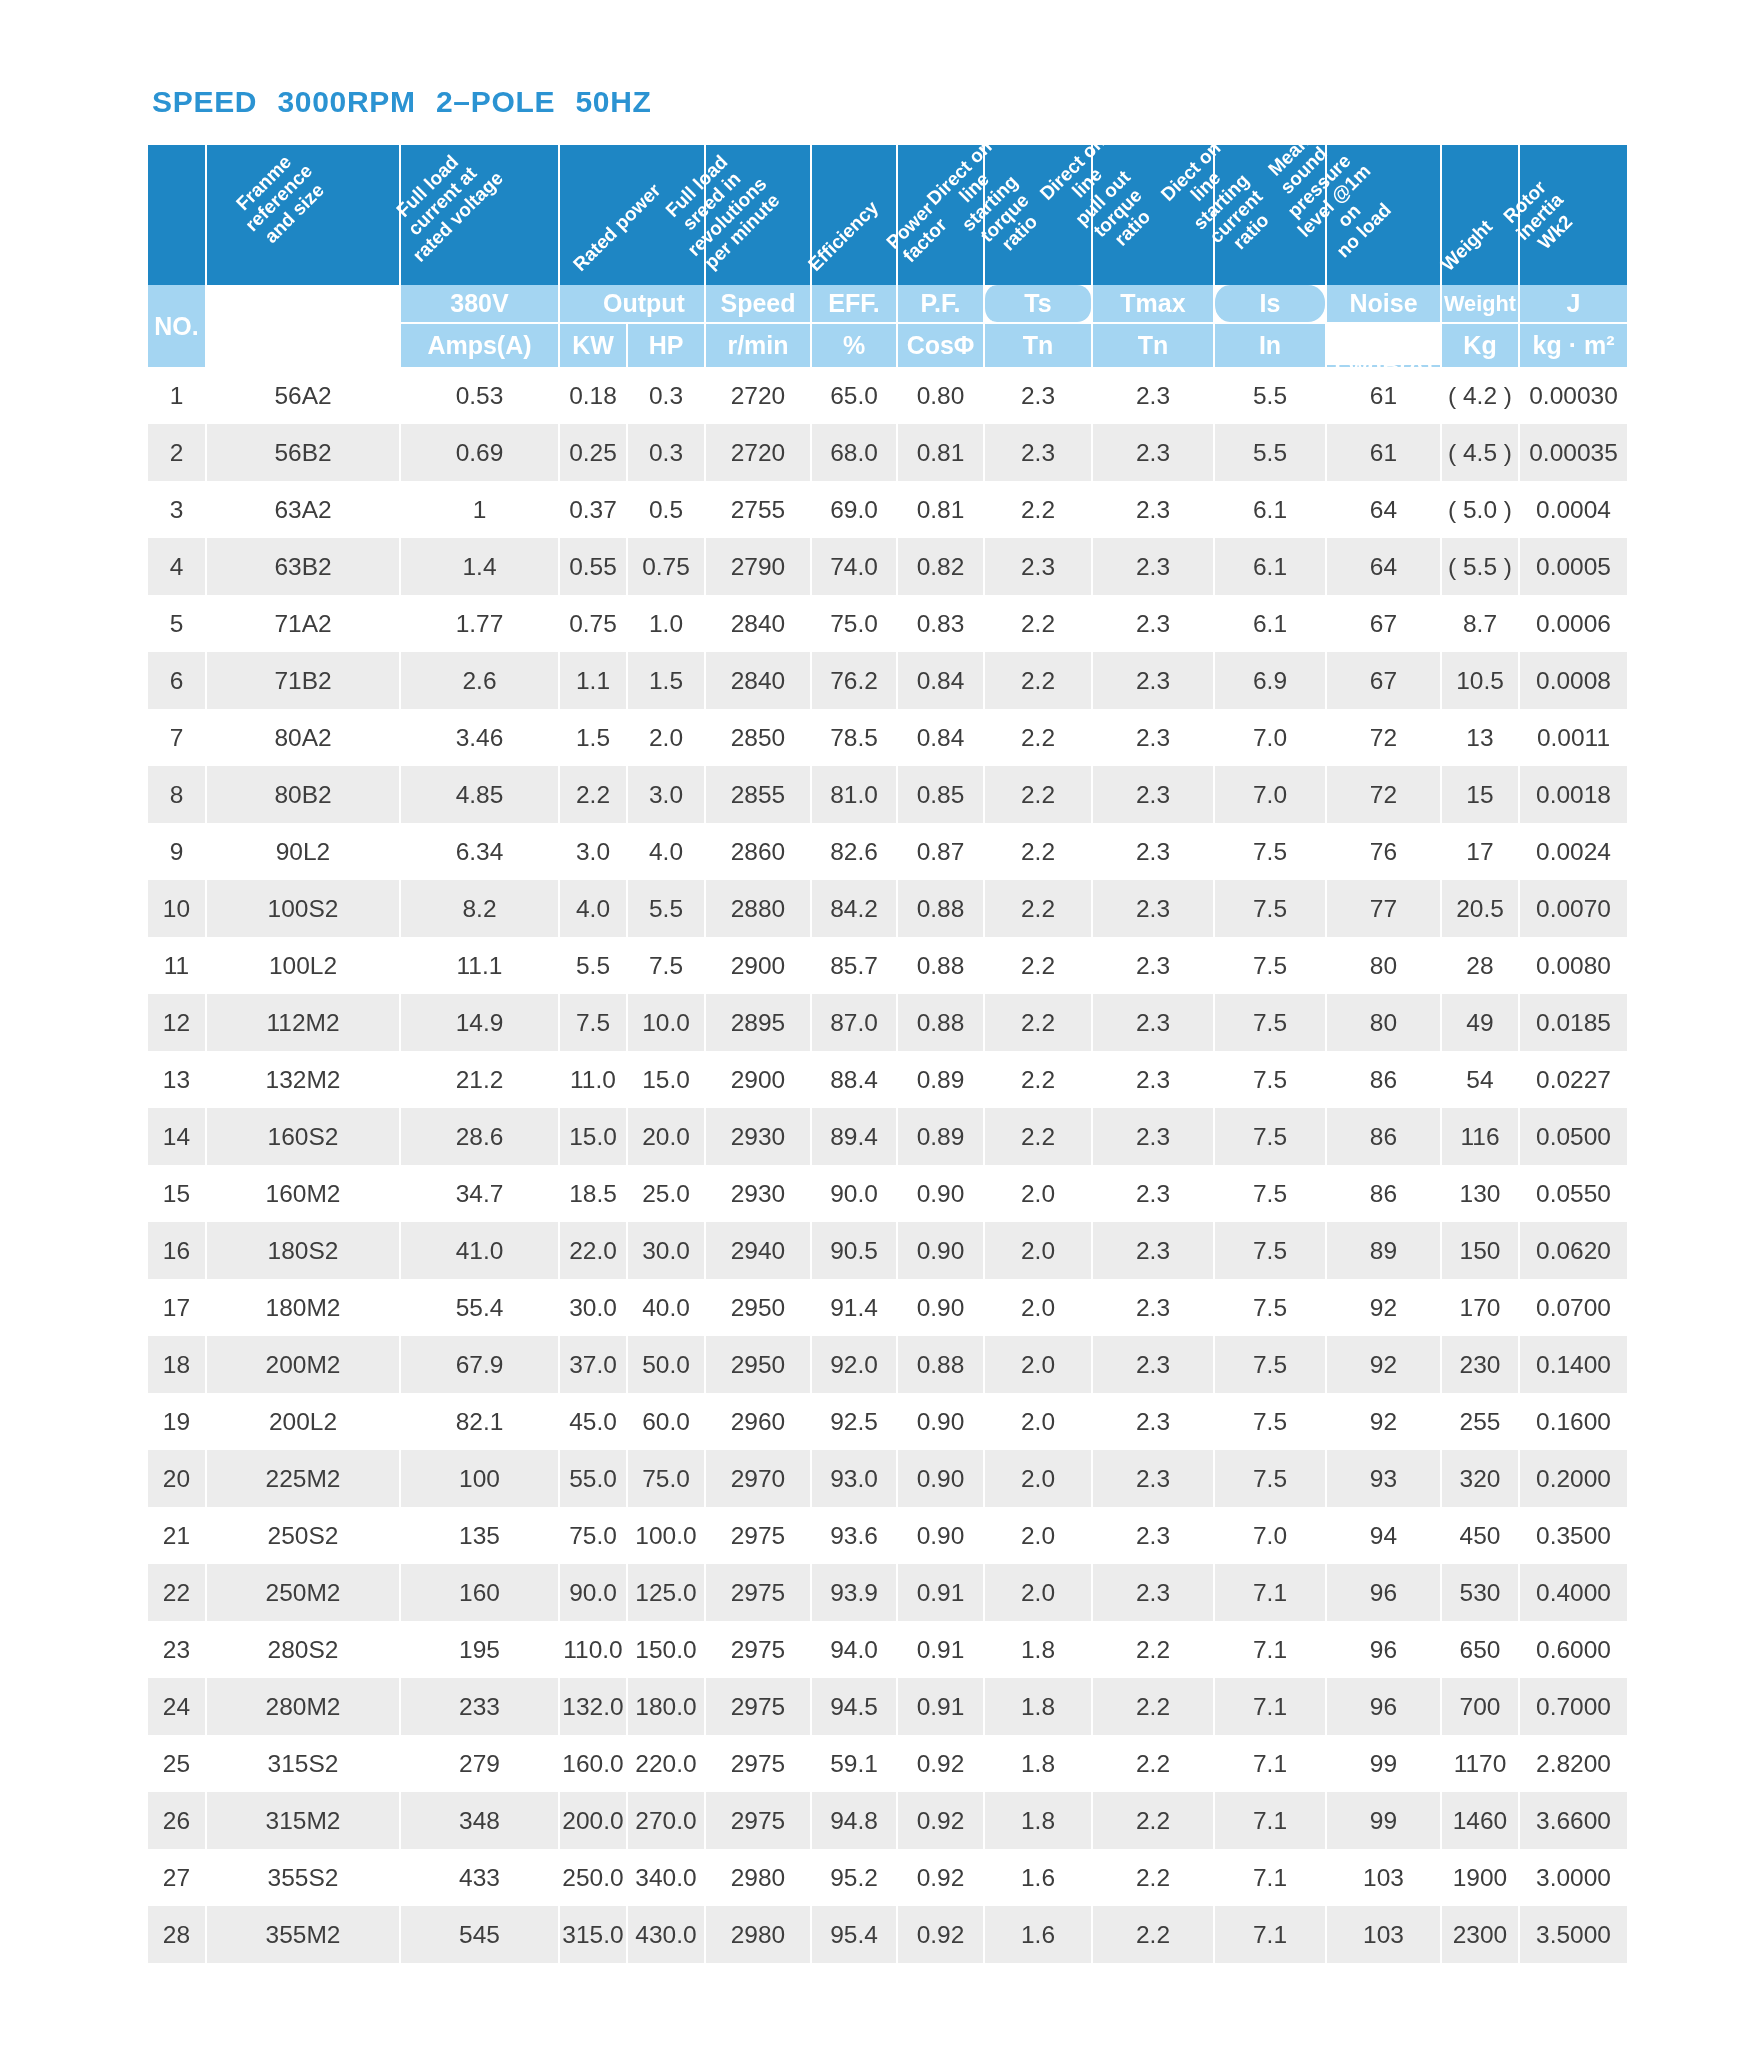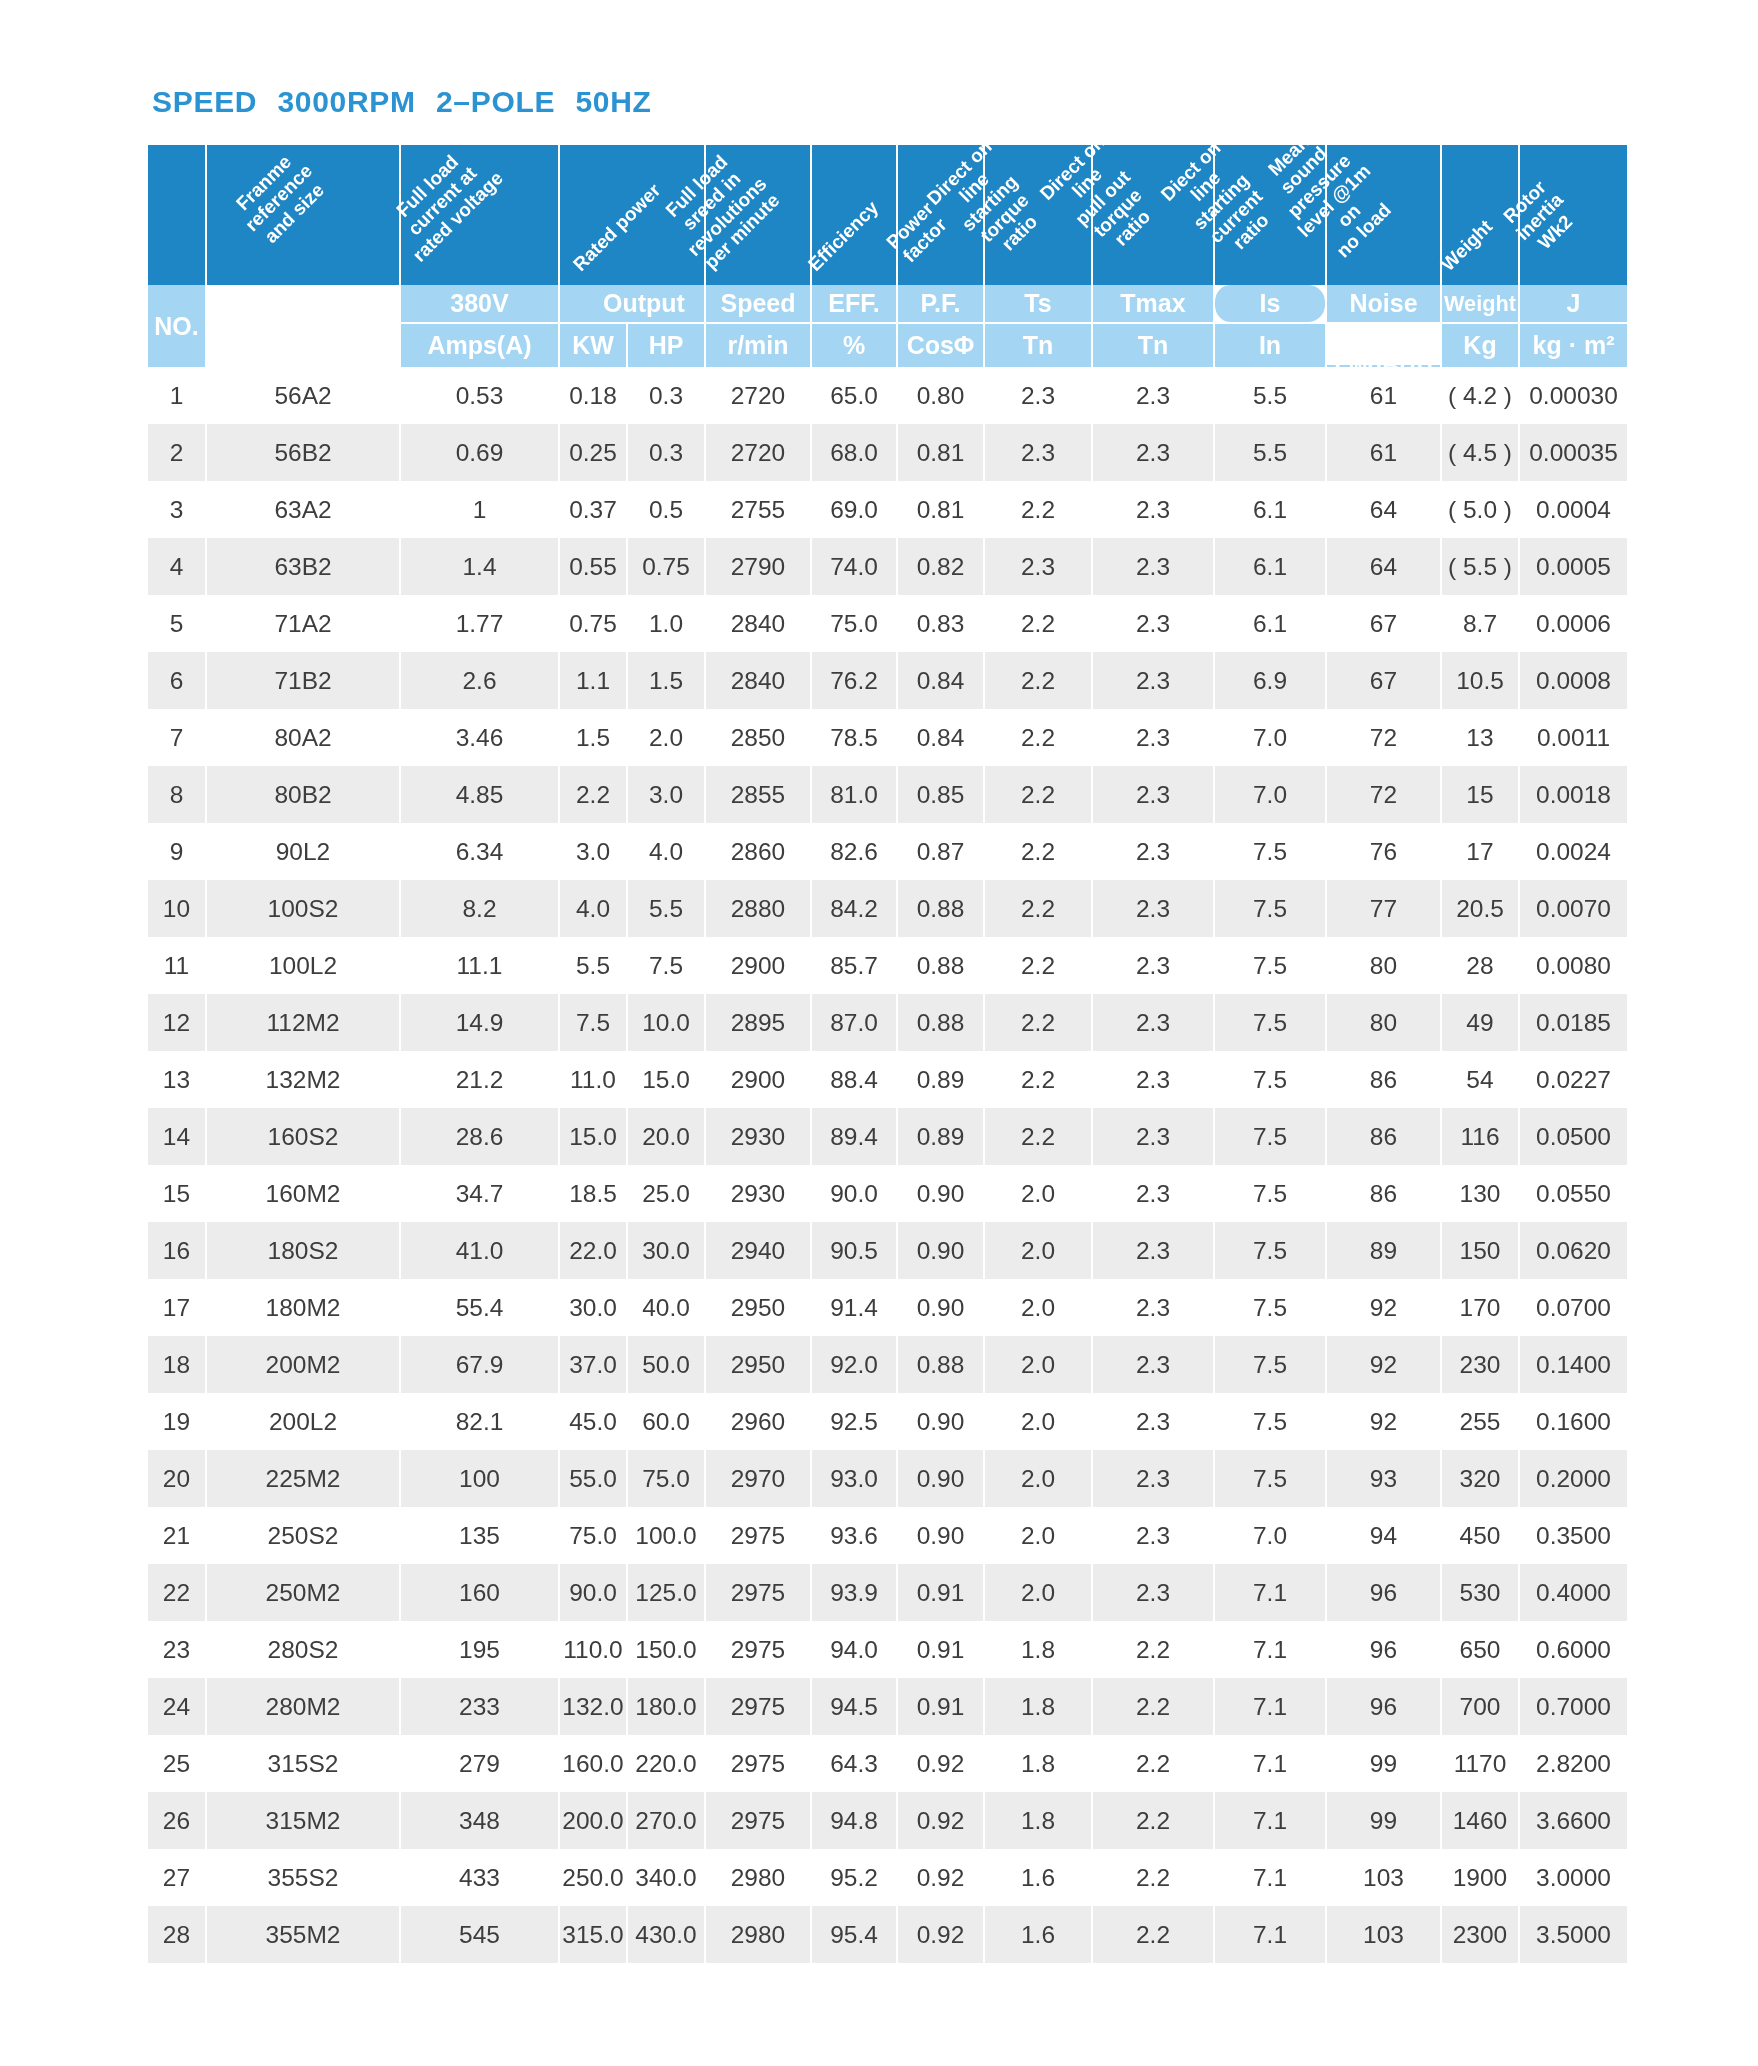--- a/index.html
+++ b/index.html
@@ -137,21 +137,21 @@
     </div>
 
     <div class="grid sub-band">
       <div class="sub-cell first rows-2" style="grid-column:1;">NO.</div>
 
       <div class="sub-cell" style="grid-column:3; grid-row:1;">380V</div>
       <div class="sub-cell col-output">Output</div>
       <div class="sub-cell" style="grid-column:6; grid-row:1;">Speed</div>
       <div class="sub-cell" style="grid-column:7; grid-row:1;">EFF.</div>
       <div class="sub-cell" style="grid-column:8; grid-row:1;">P.F.</div>
-      <div class="sub-cell" style="grid-column:9; grid-row:1;">Ts</div>
+      <div class="sub-cell" style="grid-column:9; grid-row:1;border-radius:14px;">Ts</div>
       <div class="sub-cell" style="grid-column:10; grid-row:1;">Tmax</div>
       <div class="sub-cell" style="grid-column:11; grid-row:1;border-radius:17px;">Is</div>
       <div class="sub-cell" style="grid-column:12; grid-row:1;">Noise</div>
       <div class="sub-cell sub-weight-top" style="grid-column:13; grid-row:1;">Weight</div>
       <div class="sub-cell" style="grid-column:14; grid-row:1;">J</div>
 
       <div class="sub-cell r2" style="grid-column:3; grid-row:2;">Amps(A)</div>
       <div class="sub-cell r2" style="grid-column:4; grid-row:2;">KW</div>
       <div class="sub-cell r2" style="grid-column:5; grid-row:2;">HP</div>
       <div class="sub-cell r2" style="grid-column:6; grid-row:2;">r/min</div>
@@ -550,21 +550,21 @@
           <div class="cell c-weight">700</div>
           <div class="cell c-j">0.7000</div>
         </div>
         <div class="grid row">
           <div class="cell c-no">25</div>
           <div class="cell c-type">315S2</div>
           <div class="cell c-amps">279</div>
           <div class="cell c-kw">160.0</div>
           <div class="cell c-hp">220.0</div>
           <div class="cell c-speed">2975</div>
-          <div class="cell c-eff">64.3</div>
+          <div class="cell c-eff">59.1</div>
           <div class="cell c-pf">0.92</div>
           <div class="cell c-ts">1.8</div>
           <div class="cell c-tmax">2.2</div>
           <div class="cell c-is">7.1</div>
           <div class="cell c-noise">99</div>
           <div class="cell c-weight">1170</div>
           <div class="cell c-j">2.8200</div>
         </div>
         <div class="grid row">
           <div class="cell c-no">26</div>

